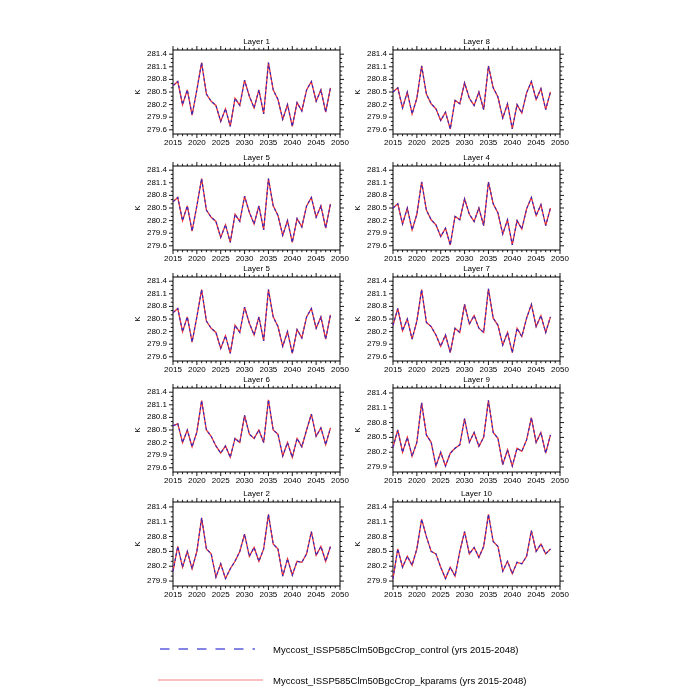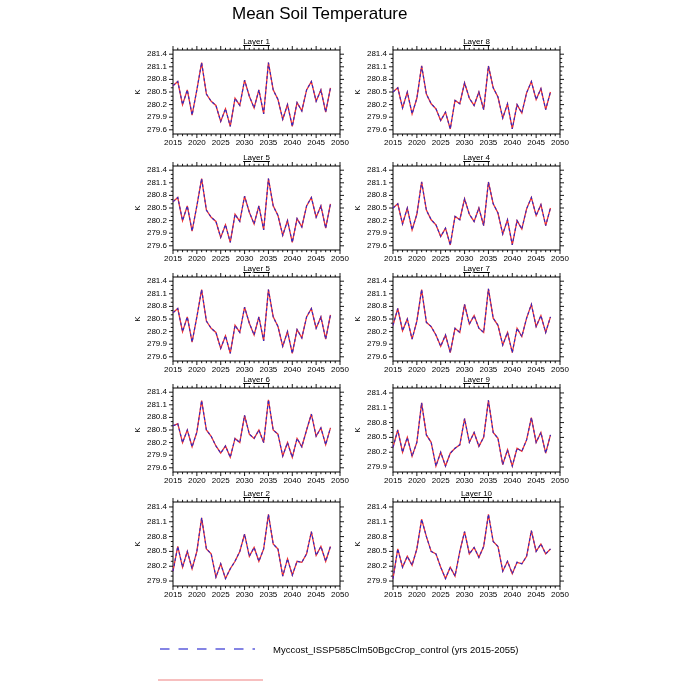--- a/index.html
+++ b/index.html
@@ -1,34 +1,33 @@
 <!DOCTYPE html>
 <html><head>
 <meta charset="utf-8">
 <style>
   html,body{margin:0;padding:0;background:#fff;}
   .page{position:relative;width:700px;height:700px;background:#ffffff;overflow:hidden;
         font-family:"Liberation Sans",sans-serif;color:#000;}
   .main-title{position:absolute;left:232px;top:3px;font-size:17px;line-height:21px;}
   .sub{position:absolute;width:236px;height:114px;}
-  .sub-title{position:absolute;font-size:8px;text-align:center;height:10px;line-height:10px;text-decoration:underline;}
+  .sub-title{position:absolute;font-size:8px;text-align:center;height:10px;line-height:10px;}
   .ytick{position:absolute;font-size:8px;text-align:right;width:40px;height:10px;line-height:10px;}
   .xtick{position:absolute;font-size:8px;text-align:center;width:30px;height:10px;line-height:10px;}
   .klab{position:absolute;font-size:8px;width:12px;height:12px;line-height:12px;text-align:center;
         transform:rotate(-90deg);}
   .plot-svg{position:absolute;overflow:visible;}
   .legend-row{position:absolute;left:158px;display:flex;align-items:center;height:12px;}
   .legend-label{margin-left:10px;font-size:9.5px;white-space:nowrap;}
 </style>
 </head>
 <body>
 
 <div class="page">
   <div class="main-title">
-    <div>Mean Soil Temperature</div>
   </div>
 
   <div id="plots">
       <div class="sub" style="left: 123px; top: 34px;">
         <div class="sub-title" style="left: 50px; top: 3px; width: 167px;">Layer 1</div>
         <div class="klab" style="left: 9px; top: 52px;">K</div>
         <div class="ytick" style="left: 4px; top: 90.8px;">279.6</div>
         <div class="ytick" style="left: 4px; top: 78.2px;">279.9</div>
         <div class="ytick" style="left: 4px; top: 65.6px;">280.2</div>
         <div class="ytick" style="left: 4px; top: 53px;">280.5</div>
@@ -1344,21 +1343,22 @@
           <polyline points="0.00,76.59 4.77,46.94 9.54,65.22 14.31,54.35 19.09,63.25 23.86,46.94 28.63,17.29 33.40,34.59 38.17,49.41 42.94,51.88 47.71,65.22 52.49,76.59 57.26,65.22 62.03,74.12 66.80,49.41 71.57,29.65 76.34,51.88 81.11,45.46 85.89,55.34 90.66,44.47 95.43,12.35 100.20,39.53 104.97,44.47 109.74,69.18 114.51,59.29 119.29,71.65 124.06,60.28 128.83,61.76 133.60,54.35 138.37,28.66 143.14,49.41 147.91,42.00 152.69,51.88 157.46,46.94" fill="none" stroke="#2a2ac8" stroke-width="1.1" stroke-dasharray="2.8 2.4"></polyline>
         </svg>
       </div>
     </div>
 
   <div>
     <div class="legend-row" id="legend-row-0" style="top:643px;">
       <svg class="legend-line" width="105" height="6">
         <line class="leg-stroke" x1="2" y1="3" x2="97" y2="3" stroke-width="1.3" stroke="#5c5cdc" stroke-dasharray="9.5 9"></line>
       </svg>
-      <span class="legend-label">Myccost_ISSP585Clm50BgcCrop_control (yrs 2015-2055)</span>
+      <span class="legend-label">Myccost_ISSP585Clm50BgcCrop_control (yrs 2015-2048)</span>
     </div>
     <div class="legend-row" id="legend-row-1" style="top:674px;">
       <svg class="legend-line" width="105" height="6">
         <line class="leg-stroke" x1="0" y1="3" x2="105" y2="3" stroke-width="1.1" stroke="#f08080"></line>
       </svg>
+      <span class="legend-label">Myccost_ISSP585Clm50BgcCrop_kparams (yrs 2015-2048)</span>
     </div>
   </div>
 </div>
 
 </body></html>

